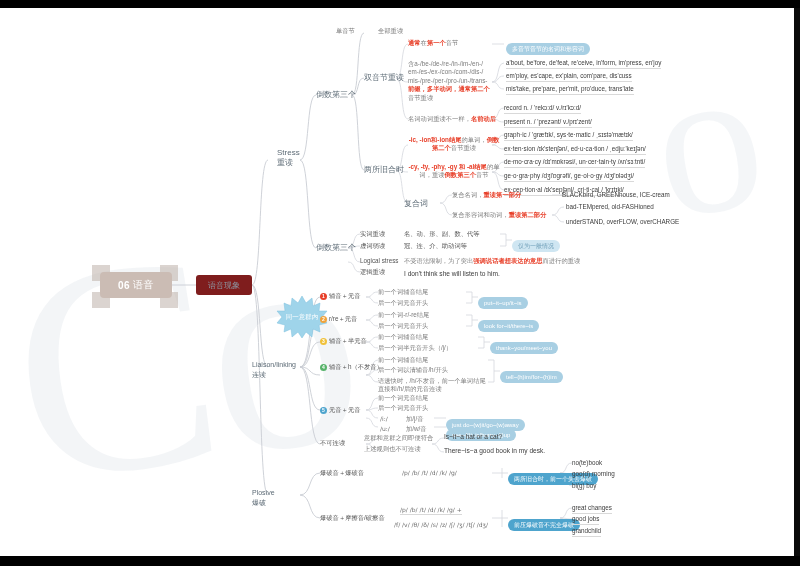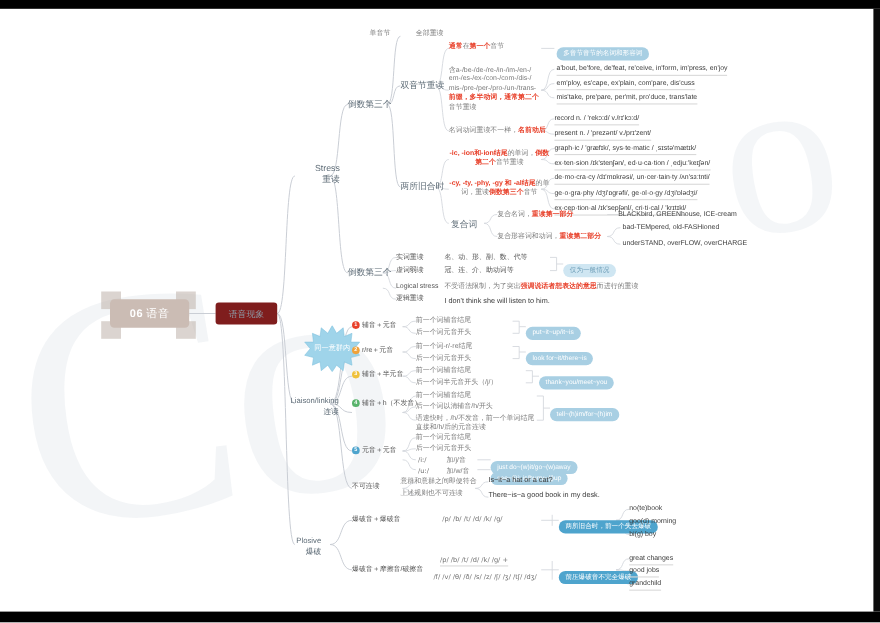--- a/index.html
+++ b/index.html
@@ -48,21 +48,21 @@
   
   .rootshadow{position:absolute;background:#bdb1aa;opacity:.55;z-index:4;}
 
   #l1{
     left:196px;top:275px;width:56px;height:20px;background:#7f1d1d;
     border-radius:3px;color:#8d9aa6;font-size:8px;
     display:flex;align-items:center;justify-content:center;
   }
 
   
-  .br{font-size:8px;color:#5d6b76;line-height:10px;text-align:right;}
+  .br{font-size:8px;color:#5d6b76;line-height:10px;text-align:left;}
 
   
   .t{font-size:6.3px;color:#7b7b7b;line-height:8.4px;}
   .t.dk{color:#555;}
   .t.bk{color:#3b3b3b;}
   .red{color:#e8402a;font-weight:bold;}
 
   
   .pill{
     background:#a8cfe3;color:#fff;font-size:6px;border-radius:7px;

